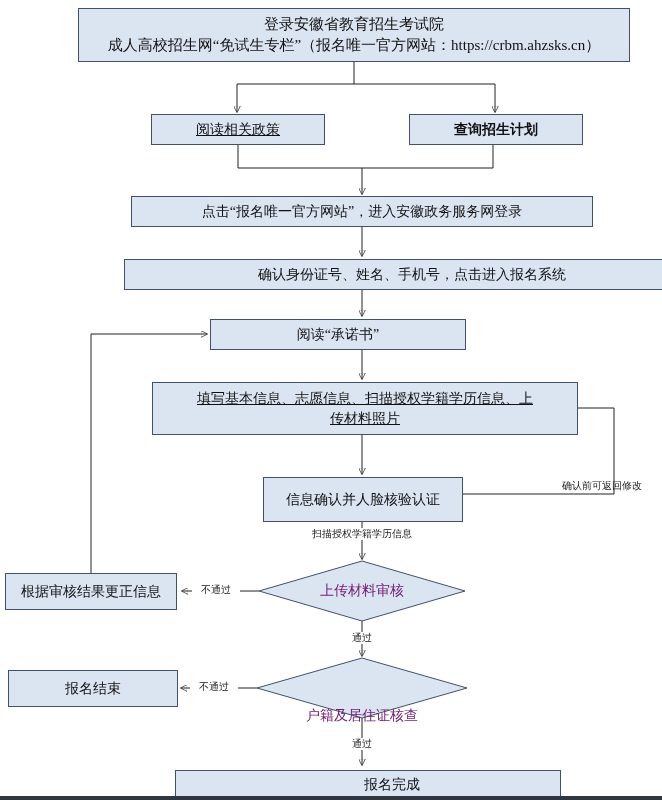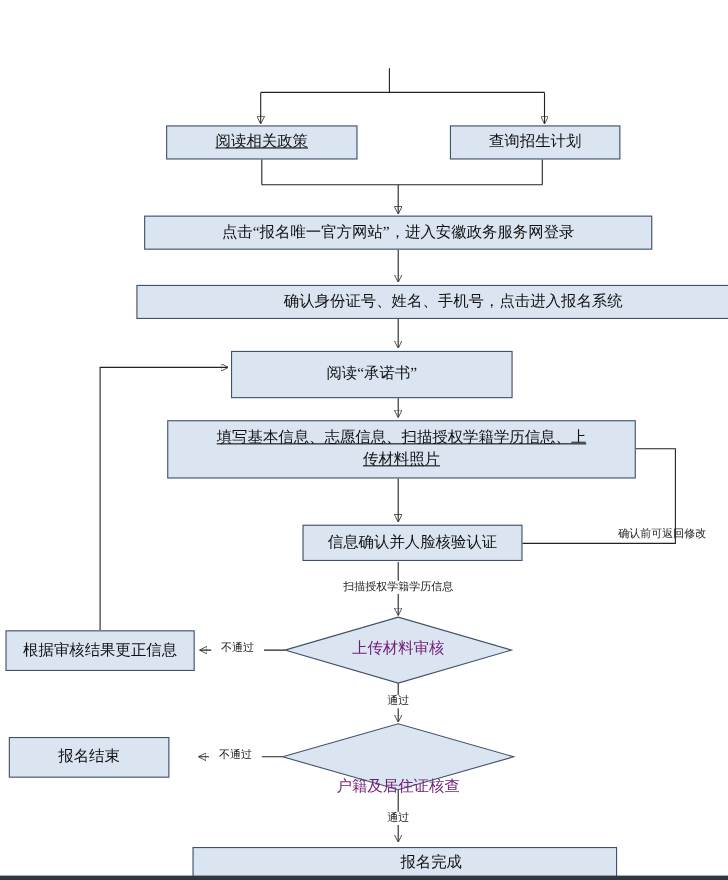--- a/index.html
+++ b/index.html
@@ -50,58 +50,62 @@
     <path d="M362 511 V559" marker-end="url(#arrow)"></path>
     <path d="M259 591 H182" marker-end="url(#arrow)"></path>
     <path d="M91 573 V334 H207" marker-end="url(#arrow)"></path>
     <path d="M362 621 V656" marker-end="url(#arrow)"></path>
     <path d="M257 688 H181" marker-end="url(#arrow)"></path>
     <path d="M362 718 V765" marker-end="url(#arrow)"></path>
     <polygon points="259,591 362,561 465,591 362,621"></polygon>
     <polygon points="257,688 362,658 467,688 362,718"></polygon>
   </svg>
 
+  <div class="box start" style="left:78px; top:8px; width:552px; height:54px;">
+    <div>登录安徽省教育招生考试院</div>
+    <div>成人高校招生网“免试生专栏”（报名唯一官方网站：https://crbm.ahzsks.cn）</div>
+  </div>
 
   <div class="box" style="left:151px; top:114px; width:174px; height:31px;text-decoration:underline;">
     <div>阅读相关政策</div>
   </div>
 
-  <div class="box" style="left:409px; top:114px; width:155px; height:31px;">
+  <div class="box" style="left:409px; top:114px; width:174px; height:31px;font-weight:bold;">
     <div>查询招生计划</div>
   </div>
 
   <div class="box" style="left:131px; top:196px; width:462px; height:31px;">
     <div>点击“报名唯一官方网站”，进入安徽政务服务网登录</div>
   </div>
 
   <div class="box" style="left:124px; top:259px; width:576px; height:31px;">
     <div>确认身份证号、姓名、手机号，点击进入报名系统</div>
   </div>
 
-  <div class="box" style="left:210px; top:319px; width:256px; height:43px;">
+  <div class="box" style="left:210px; top:319px; width:256px; height:31px;">
     <div>阅读“承诺书”</div>
   </div>
 
   <div class="box fill-info" style="left:152px; top:382px; width:426px; height:53px;text-decoration:underline;">
     <div>填写基本信息、志愿信息、扫描授权学籍学历信息、上传材料照片</div>
   </div>
 
-  <div class="box" style="left:263px; top:477px; width:200px; height:33px;margin-left:12px;">
+  <div class="box" style="left:263px; top:477px; width:200px; height:45px;">
     <div>信息确认并人脸核验认证</div>
   </div>
 
   <div class="diamond-label" style="left:280px; top:583px; width:164px;">上传材料审核</div>
 
   <div class="box" style="left:5px; top:573px; width:172px; height:37px;">
     <div>根据审核结果更正信息</div>
   </div>
 
   <div class="diamond-label" style="left:275px; top:708px; width:174px;">户籍及居住证核查</div>
 
-  <div class="box" style="left:8px; top:670px; width:146px; height:37px;">
+  <div class="box" style="left:8px; top:670px; width:170px; height:37px;">
     <div>报名结束</div>
   </div>
 
   <div class="box" style="left:175px; top:770px; width:386px; height:30px;padding-left:48px;">
     <div>报名完成</div>
   </div>
 
   <div class="edge-label" style="left:541px; top:480px; width:122px;">确认前可返回修改</div>
   <div class="edge-label bg" style="left:266px; top:528px; width:192px;">扫描授权学籍学历信息</div>
   <div class="edge-label bg" style="left:192px; top:584px; width:48px;">不通过</div>

